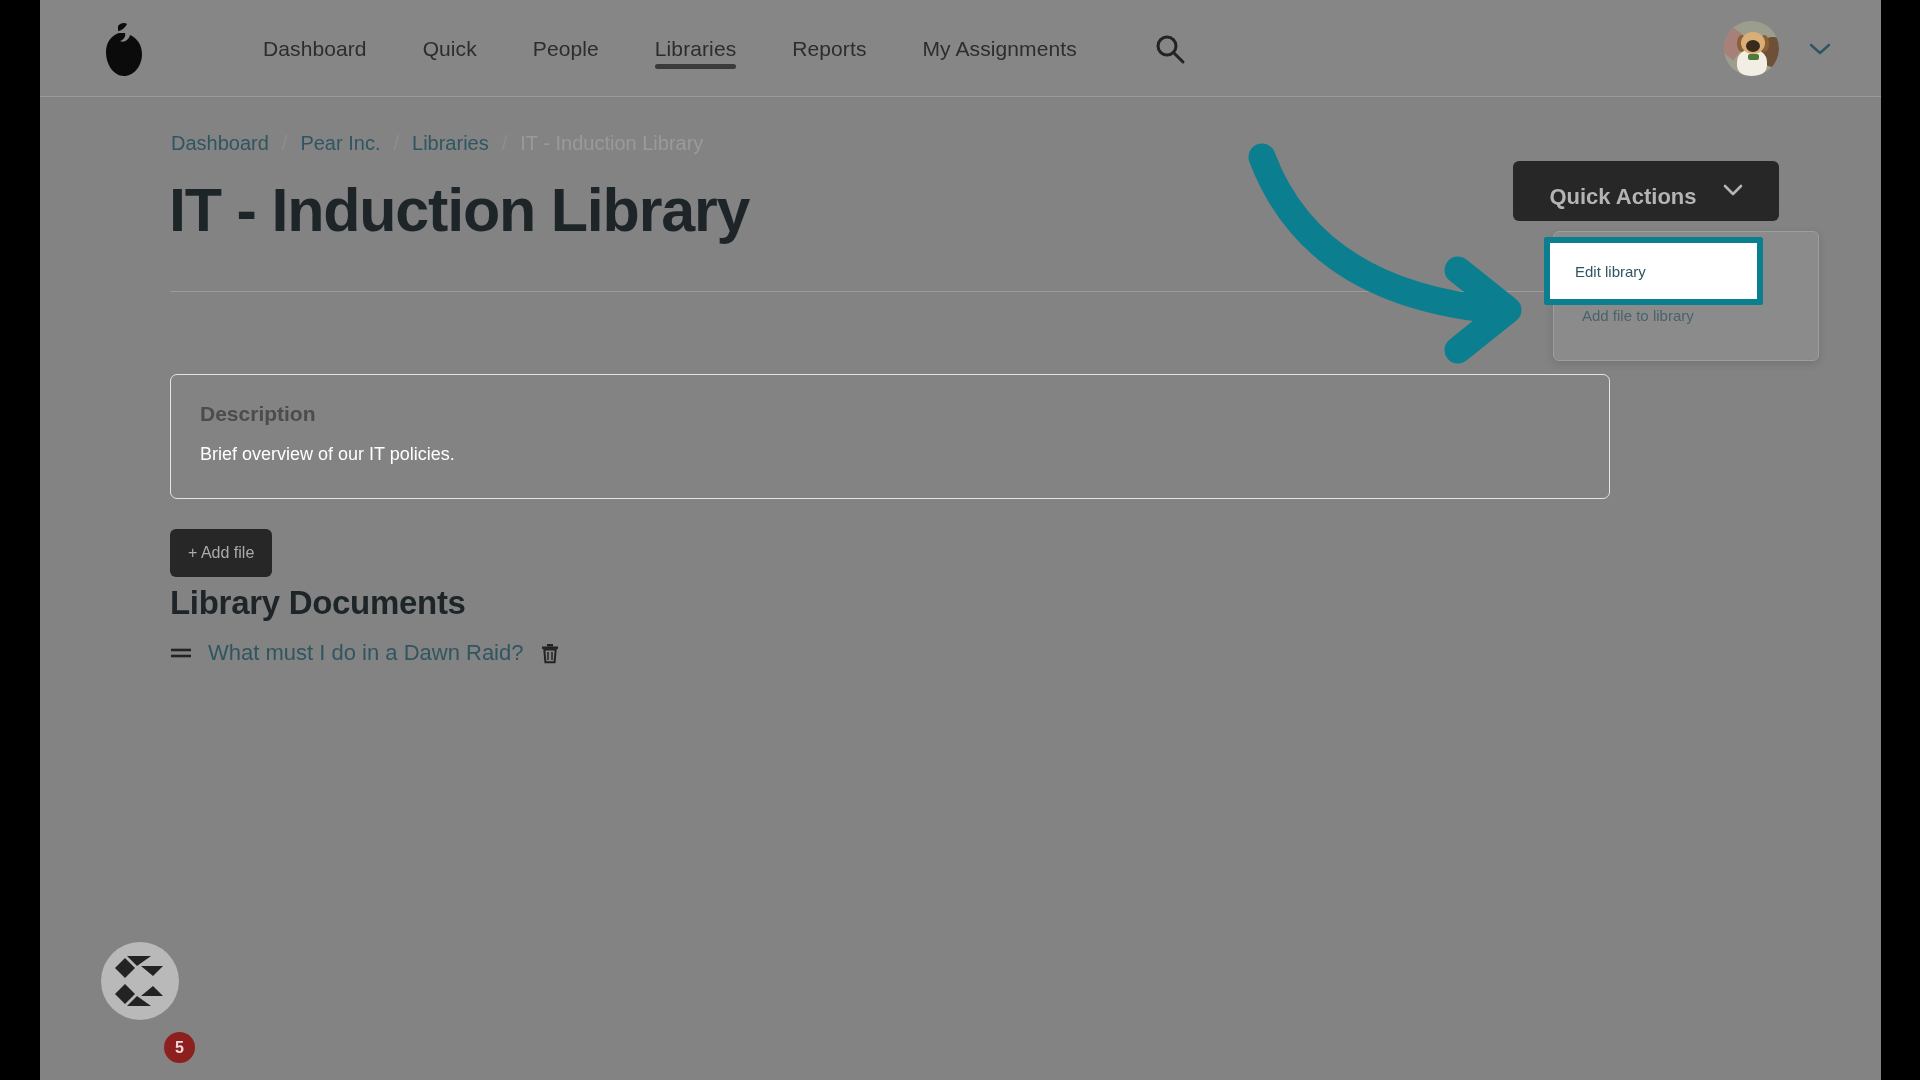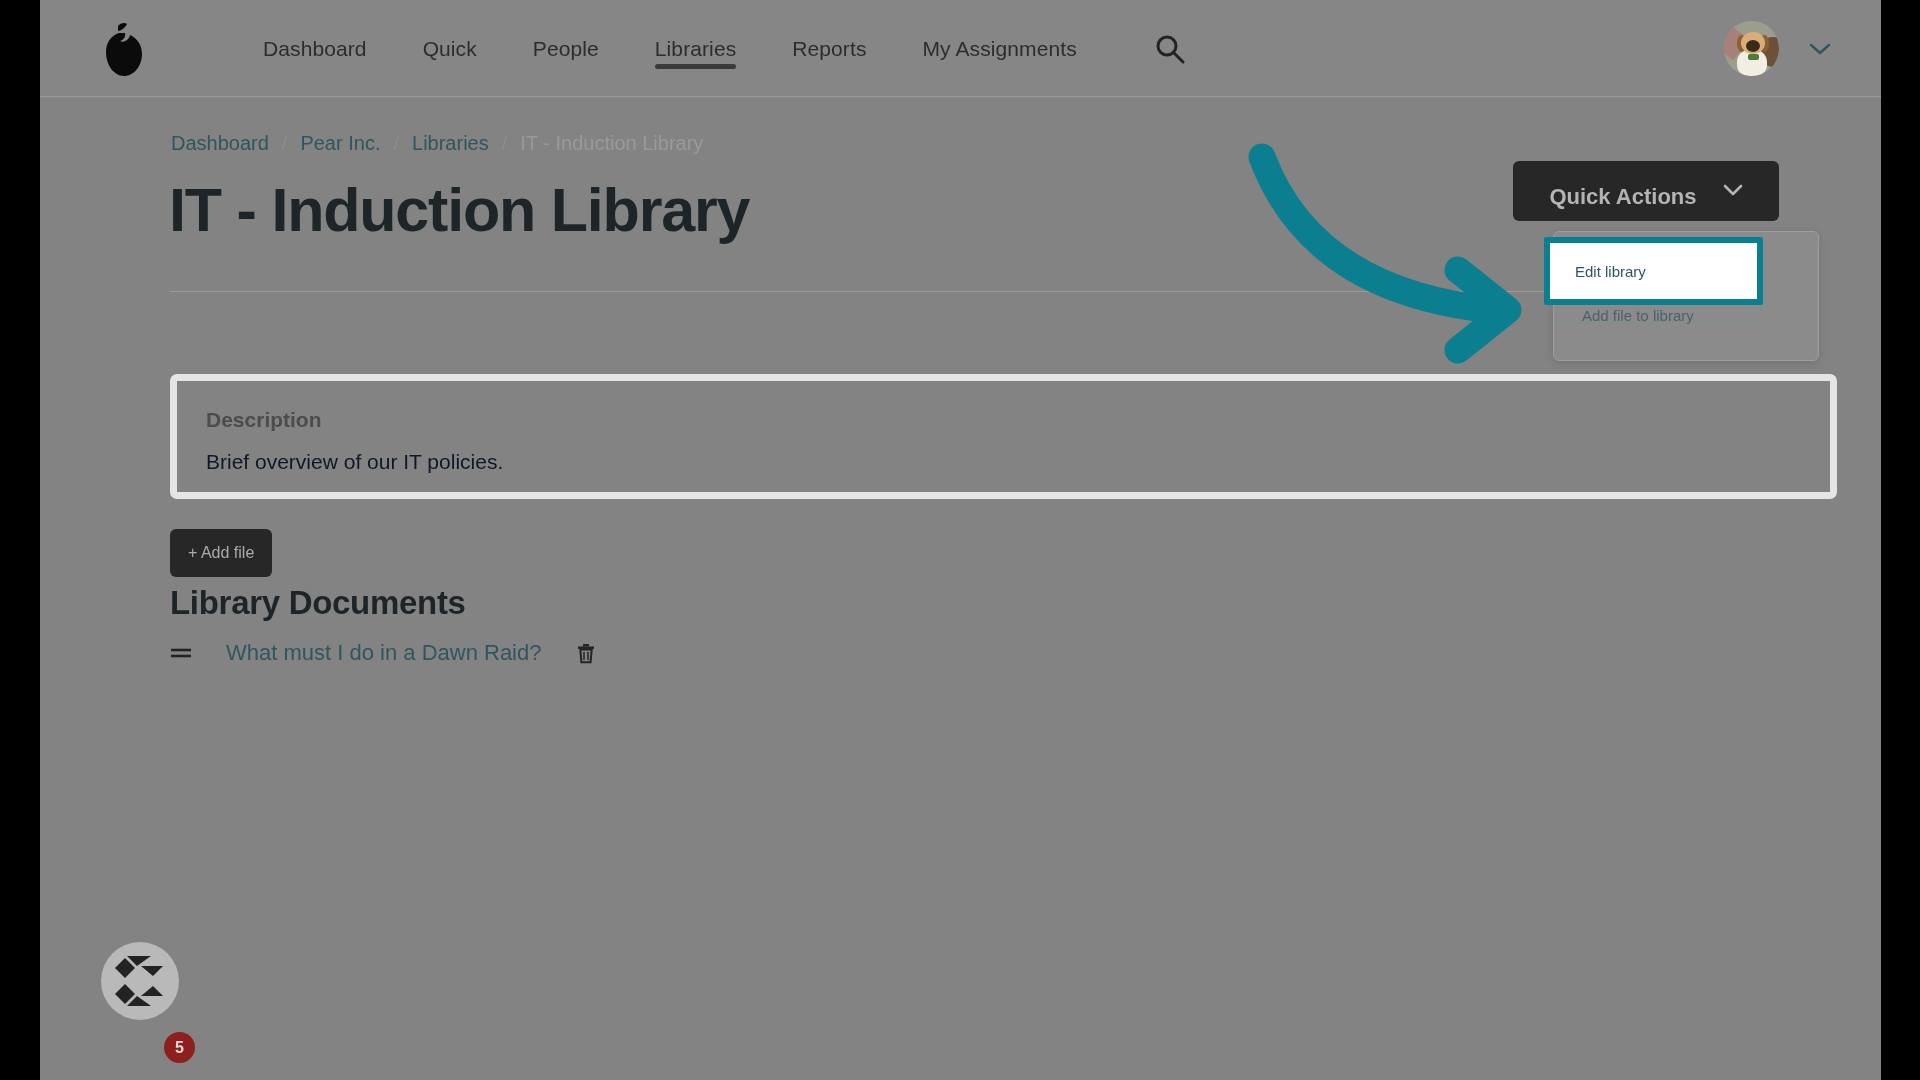--- a/index.html
+++ b/index.html
@@ -233,39 +233,39 @@
   #qa-menu .qa-item.dimmed {
     color: #49636b;
     padding-top: 24px;
   }
 
   
   #desc-card {
     position: absolute;
     left: 130px;
     top: 277px;
-    width: 1667px;
+    width: 1440px;
     height: 125px;
-    border: 7px solid #e5e5e5;
+    border: 1px solid #e5e5e5;
     border-radius: 7px;
   }
   #desc-card .d-title {
     position: absolute;
     left: 29px;
     top: 27px;
     font-size: 21px;
     font-weight: bold;
     color: #4c4c4c;
   }
   #desc-card .d-body {
     position: absolute;
     left: 29px;
     top: 69px;
-    font-size: 21px;
-    color: #0f172a;
+    font-size: 18px;
+    color: #ffffff;
   }
 
   #add-file-btn {
     position: absolute;
     left: 130px;
     top: 432px;
     height: 48px;
     padding: 0 18px;
     background: #272727;
     border-radius: 6px;
@@ -288,21 +288,21 @@
     color: #1d2528;
     letter-spacing: -0.3px;
   }
 
   #doc-row {
     position: absolute;
     left: 130px;
     top: 543px;
     display: flex;
     align-items: center;
-    gap: 18px;
+    gap: 0;
     justify-content: space-between;
   }
   #doc-row .drag-handle {
     width: 22px;
     height: 14px;
     margin-right: 16px;
     cursor: grab;
   }
   #doc-row .doc-link {
     font-size: 22px;

